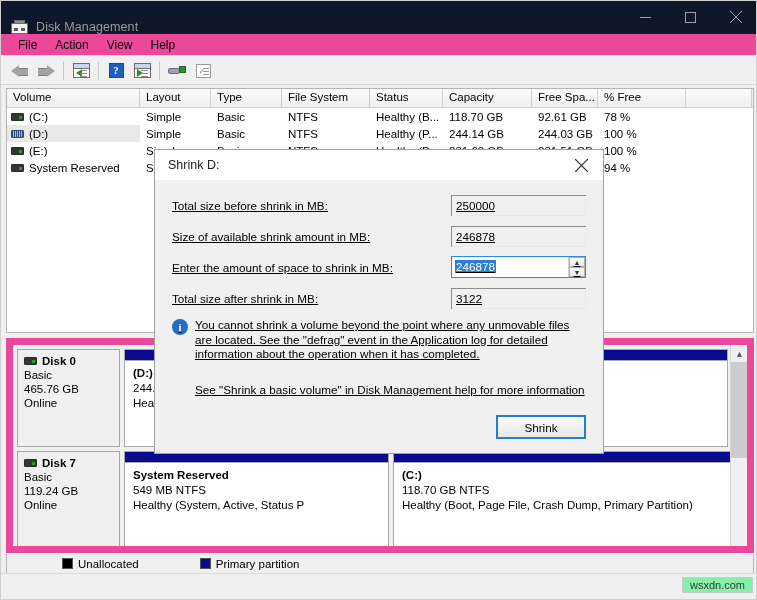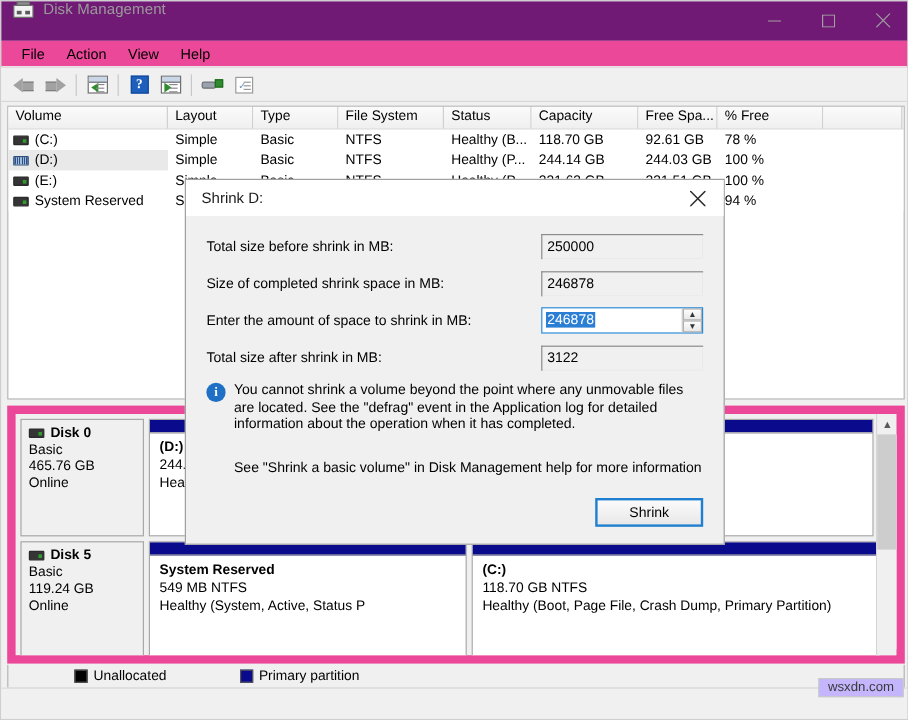--- a/index.html
+++ b/index.html
@@ -14,22 +14,22 @@
     position: relative;
     width: 757px; height: 600px;
     background: #f0f0f0;
     border: 1px solid #cfcfcf;
     overflow: hidden;
   }
 
   
   .titlebar {
     position: absolute; left: 0; top: 0; width: 757px; height: 33px;
-    background: #701a75;
-    display: flex; align-items: flex-start;
+    background: #0f172a;
+    display: flex; align-items: flex-end;
   }
   .title-icon {
     margin-left: 10px; margin-right: 8px;
     width: 17px; height: 14px; position: relative;
   }
   .title-icon .body {
     position: absolute; left: 0; top: 3px; width: 17px; height: 11px;
     background: #f3f3f3; border: 1px solid #6d6d6d; border-radius: 1px;
   }
   .title-icon .top {
@@ -199,39 +199,39 @@
   }
   .lg { display:flex; align-items:center; margin-right: 14px; font-size:11.5px;padding-left:47px;}
   .lg .sw { width:11px;height:11px;margin-right:5px;border:1px solid #555;}
 
   
   .statusbar {
     position: absolute; left: 0; bottom: 0; width: 757px; height: 26px;
     background: #f0f0f0; border-top: 1px solid #dcdcdc;
   }
   .watermark {
-    position: absolute; right: 5px; bottom: 18px;
-    font-size: 11px; color: #3a3a3a; background: #c4b5fd;
+    position: absolute; right: 5px; bottom: 6px;
+    font-size: 11px; color: #3a3a3a; background: #86efac;
     border: 1px solid #c9c9c9; padding: 1px 7px;
   }
 
   
   .dialog {
     position: absolute; left: 153px; top: 148px; width: 450px; height: 305px;
     background: #f0f0f0; border: 1px solid #a0a0a0;
     box-shadow: 0 0 0 0 rgba(0,0,0,0);
   }
   .dlg-title {
     height: 30px; background: #ffffff; display:flex; align-items:center;
     padding-left: 13px; font-size: 12.5px; color: #1c1c1c;
   }
   .dlg-close {
     margin-left:auto; width:44px;height:30px; display:flex;align-items:center;justify-content:center; color:#2b2b2b;
   }
-  .dlg-body { padding: 14px 17px 0 17px; }
+  .dlg-body { padding: 14px 17px 0 17px; text-decoration: underline; }
   .dlg-field { display:flex; align-items:center; margin-bottom: 9px; height: 22px; }
   .dlg-label { font-size: 11.7px; color:#000; flex: 1; }
   .dlg-ro {
     width: 135px; height: 21px; background:#f0f0f0; border:1px solid #8c8c8c;
     border-right: none; border-bottom:none;
     box-shadow: inset -1px -1px 0 #e9e9e9;
     font-size: 11.7px; padding: 3px 0 0 4px; color:#000;
   }
   .dlg-spin {
     width: 135px; height: 22px; display:flex; border: 1px solid #2a8bd8; background:#fff;
@@ -452,21 +452,21 @@
             <div>Healthy (Primary Partition)</div>
           </div>
         </div>
       </div>
     </div>
 
     <div class="disk-row">
       <div class="disk-info">
         <div class="dh">
           <span class="dic"></span>
-          <span>Disk 5</span>
+          <span>Disk 7</span>
         </div>
         <div class="dl">Basic</div>
         <div class="dl">119.24 GB</div>
         <div class="dl">Online</div>
       </div>
       <div class="disk-parts">
         <div class="part" style="width:265px">
           <div class="bar"></div>
           <div class="pbody">
             <div class="pname">System Reserved</div>
@@ -521,21 +521,21 @@
     </div>
 
     <div class="dlg-body">
 
       <div class="dlg-field">
         <div class="dlg-label">Total size before shrink in MB:</div>
         <div class="dlg-ro">250000</div>
       </div>
 
       <div class="dlg-field">
-        <div class="dlg-label">Size of completed shrink space in MB:</div>
+        <div class="dlg-label">Size of available shrink amount in MB:</div>
         <div class="dlg-ro">246878</div>
       </div>
 
       <div class="dlg-field">
         <div class="dlg-label">Enter the amount of space to shrink in MB:</div>
         <div class="dlg-spin">
           <div class="txt"><span>246878</span></div>
           <div class="btns">
             <div>▲</div>
             <div>▼</div>

